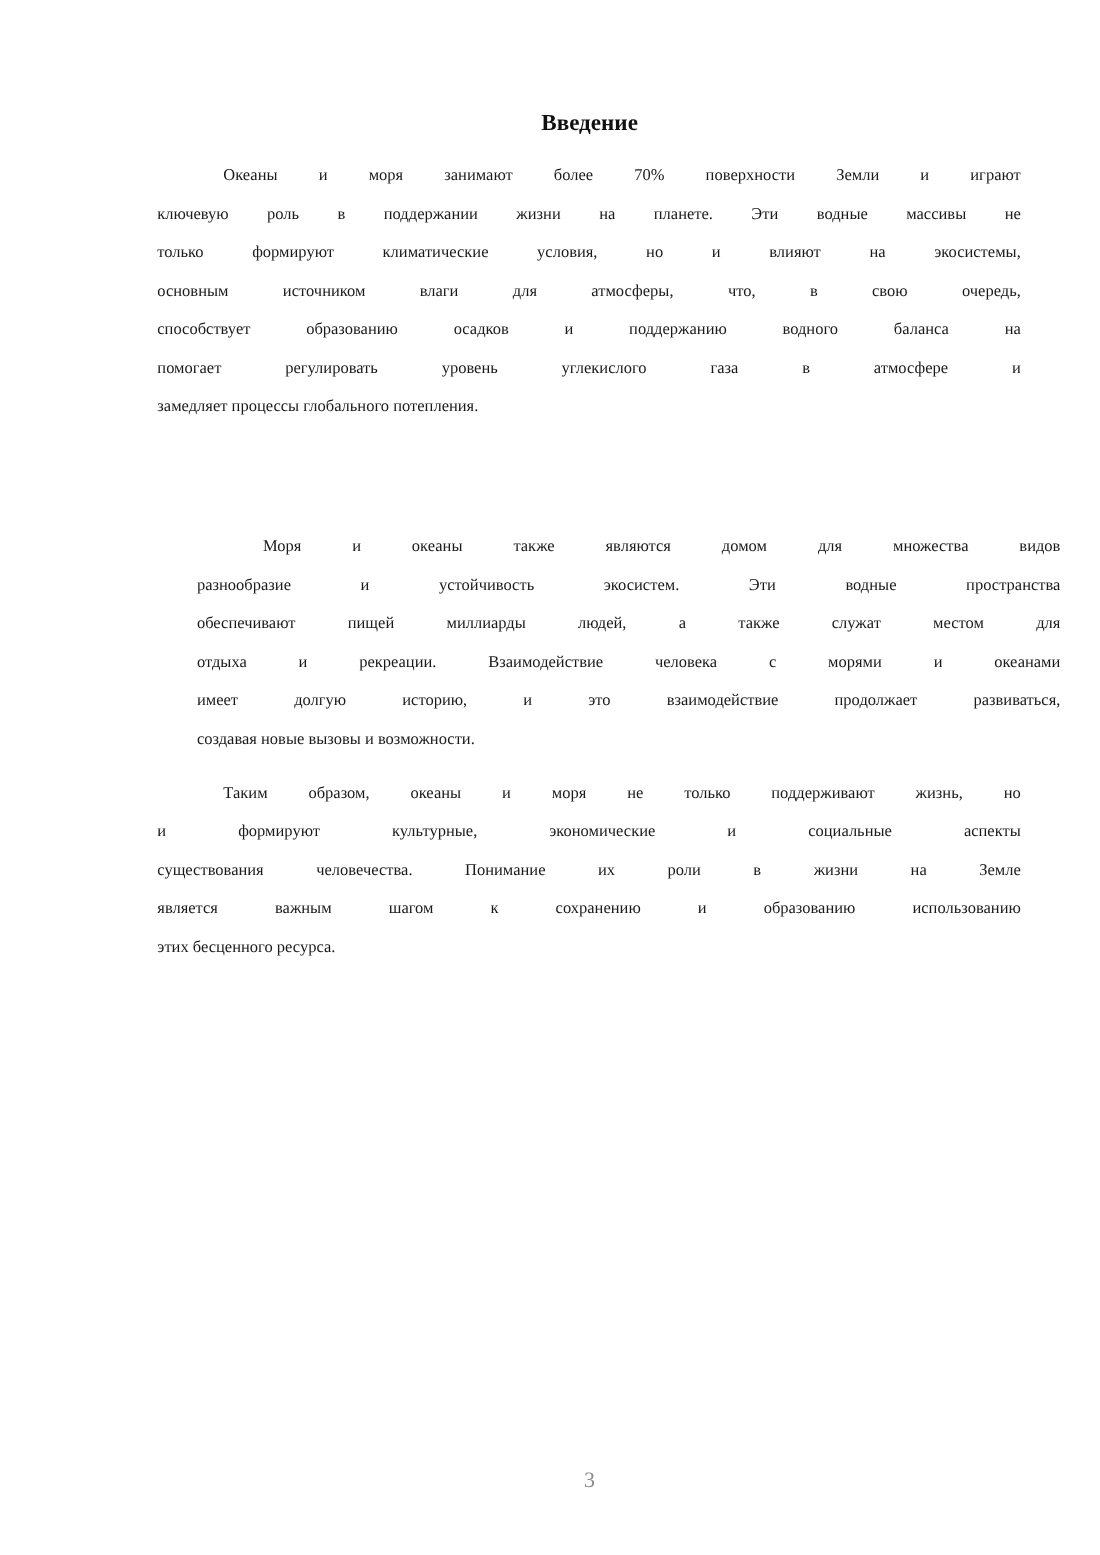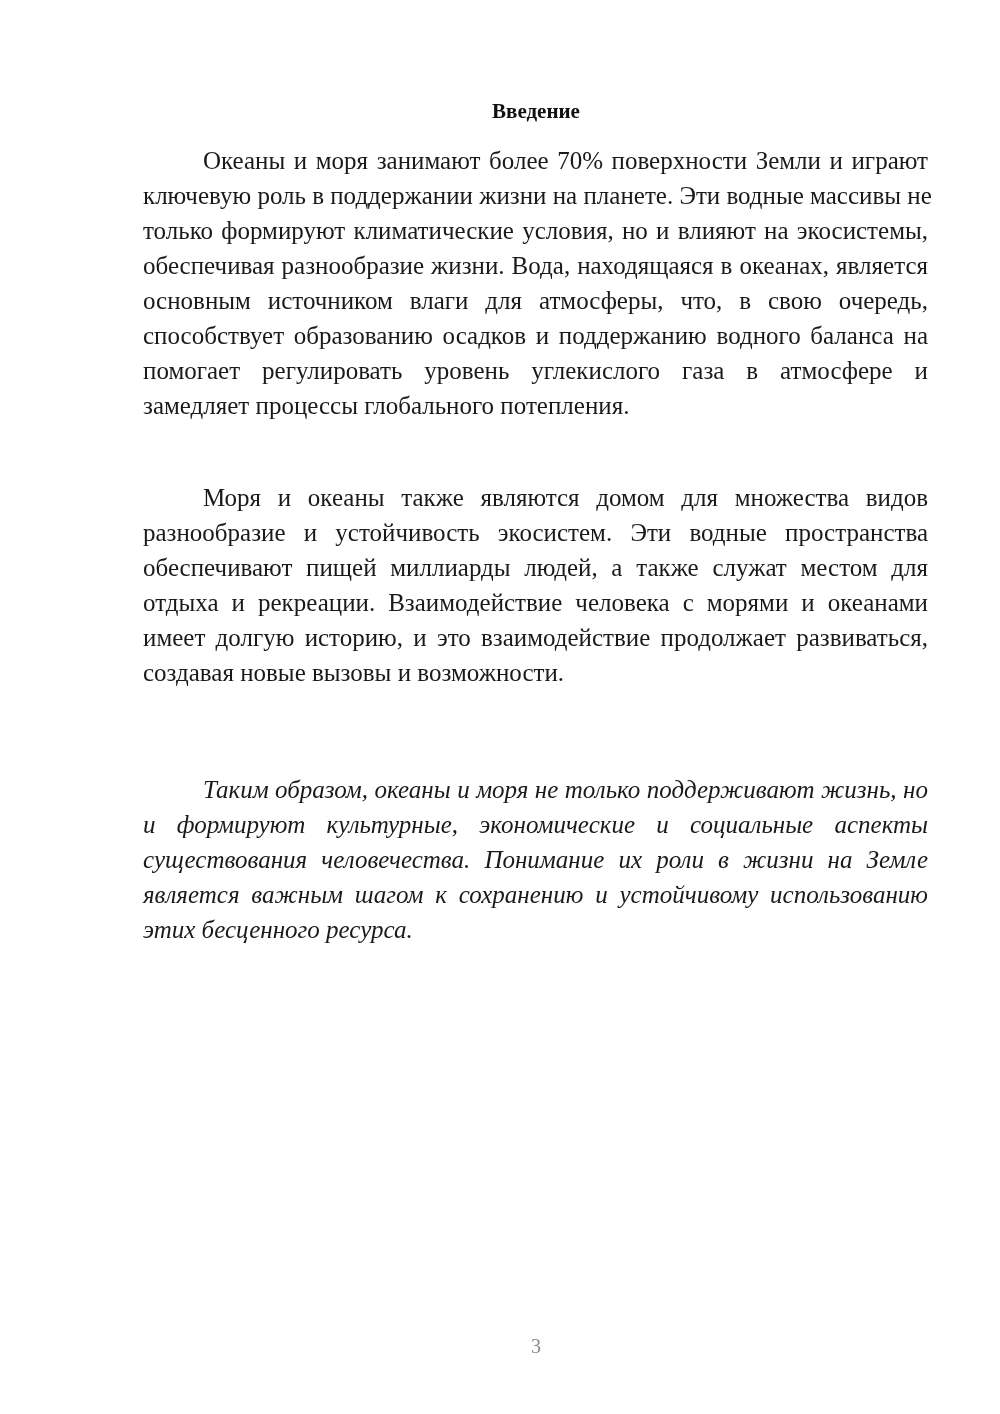--- a/index.html
+++ b/index.html
@@ -35,31 +35,31 @@
     }
     .para {
       position: absolute;
       left: 143px;
       width: 785px;
     }
     .line {
       display: block;
       height: 35px;
       line-height: 35px;
-      font-size: 25px;
+      font-size: 15px;
       text-align: justify;
       text-align-last: justify;
       white-space: nowrap;
       overflow: visible;
     }
     .line.first { text-indent: 60px; }
     .line.last { text-align-last: left; }
     #p1 { top: 143px; }
-    #p2 { top: 480px; }
-    #p3 { top: 772px; font-style: italic; }
+    #p2 { top: 480px; margin-left: 36px; }
+    #p3 { top: 704px; }
     .page-number {
       position: absolute;
       top: 1334px;
       left: 0;
       width: 1072px;
       text-align: center;
       font-size: 20px;
       line-height: 24px;
       color: #8a8a8a;
     }
@@ -68,39 +68,38 @@
 <body>
 
 <div class="page">
 
   <div class="title">Введение</div>
 
   <div class="para" id="p1">
     <span class="line first">Океаны и моря занимают более 70% поверхности Земли и играют</span>
     <span class="line">ключевую роль в поддержании жизни на планете. Эти водные массивы не</span>
     <span class="line">только формируют климатические условия, но и влияют на экосистемы,</span>
-    <span class="line">обеспечивая разнообразие жизни. Вода, находящаяся в океанах, является</span>
     <span class="line">основным источником влаги для атмосферы, что, в свою очередь,</span>
     <span class="line">способствует образованию осадков и поддержанию водного баланса на</span>
     <span class="line">помогает регулировать уровень углекислого газа в атмосфере и</span>
     <span class="line last">замедляет процессы глобального потепления.</span>
   </div>
 
   <div class="para" id="p2">
     <span class="line first">Моря и океаны также являются домом для множества видов</span>
     <span class="line">разнообразие и устойчивость экосистем. Эти водные пространства</span>
     <span class="line">обеспечивают пищей миллиарды людей, а также служат местом для</span>
     <span class="line">отдыха и рекреации. Взаимодействие человека с морями и океанами</span>
     <span class="line">имеет долгую историю, и это взаимодействие продолжает развиваться,</span>
     <span class="line last">создавая новые вызовы и возможности.</span>
   </div>
 
   <div class="para" id="p3">
     <span class="line first">Таким образом, океаны и моря не только поддерживают жизнь, но</span>
     <span class="line">и формируют культурные, экономические и социальные аспекты</span>
     <span class="line">существования человечества. Понимание их роли в жизни на Земле</span>
-    <span class="line">является важным шагом к сохранению и устойчивому использованию</span>
+    <span class="line">является важным шагом к сохранению и образованию использованию</span>
     <span class="line last">этих бесценного ресурса.</span>
   </div>
 
   <div class="page-number">3</div>
 
 </div>
 
 </body></html>

